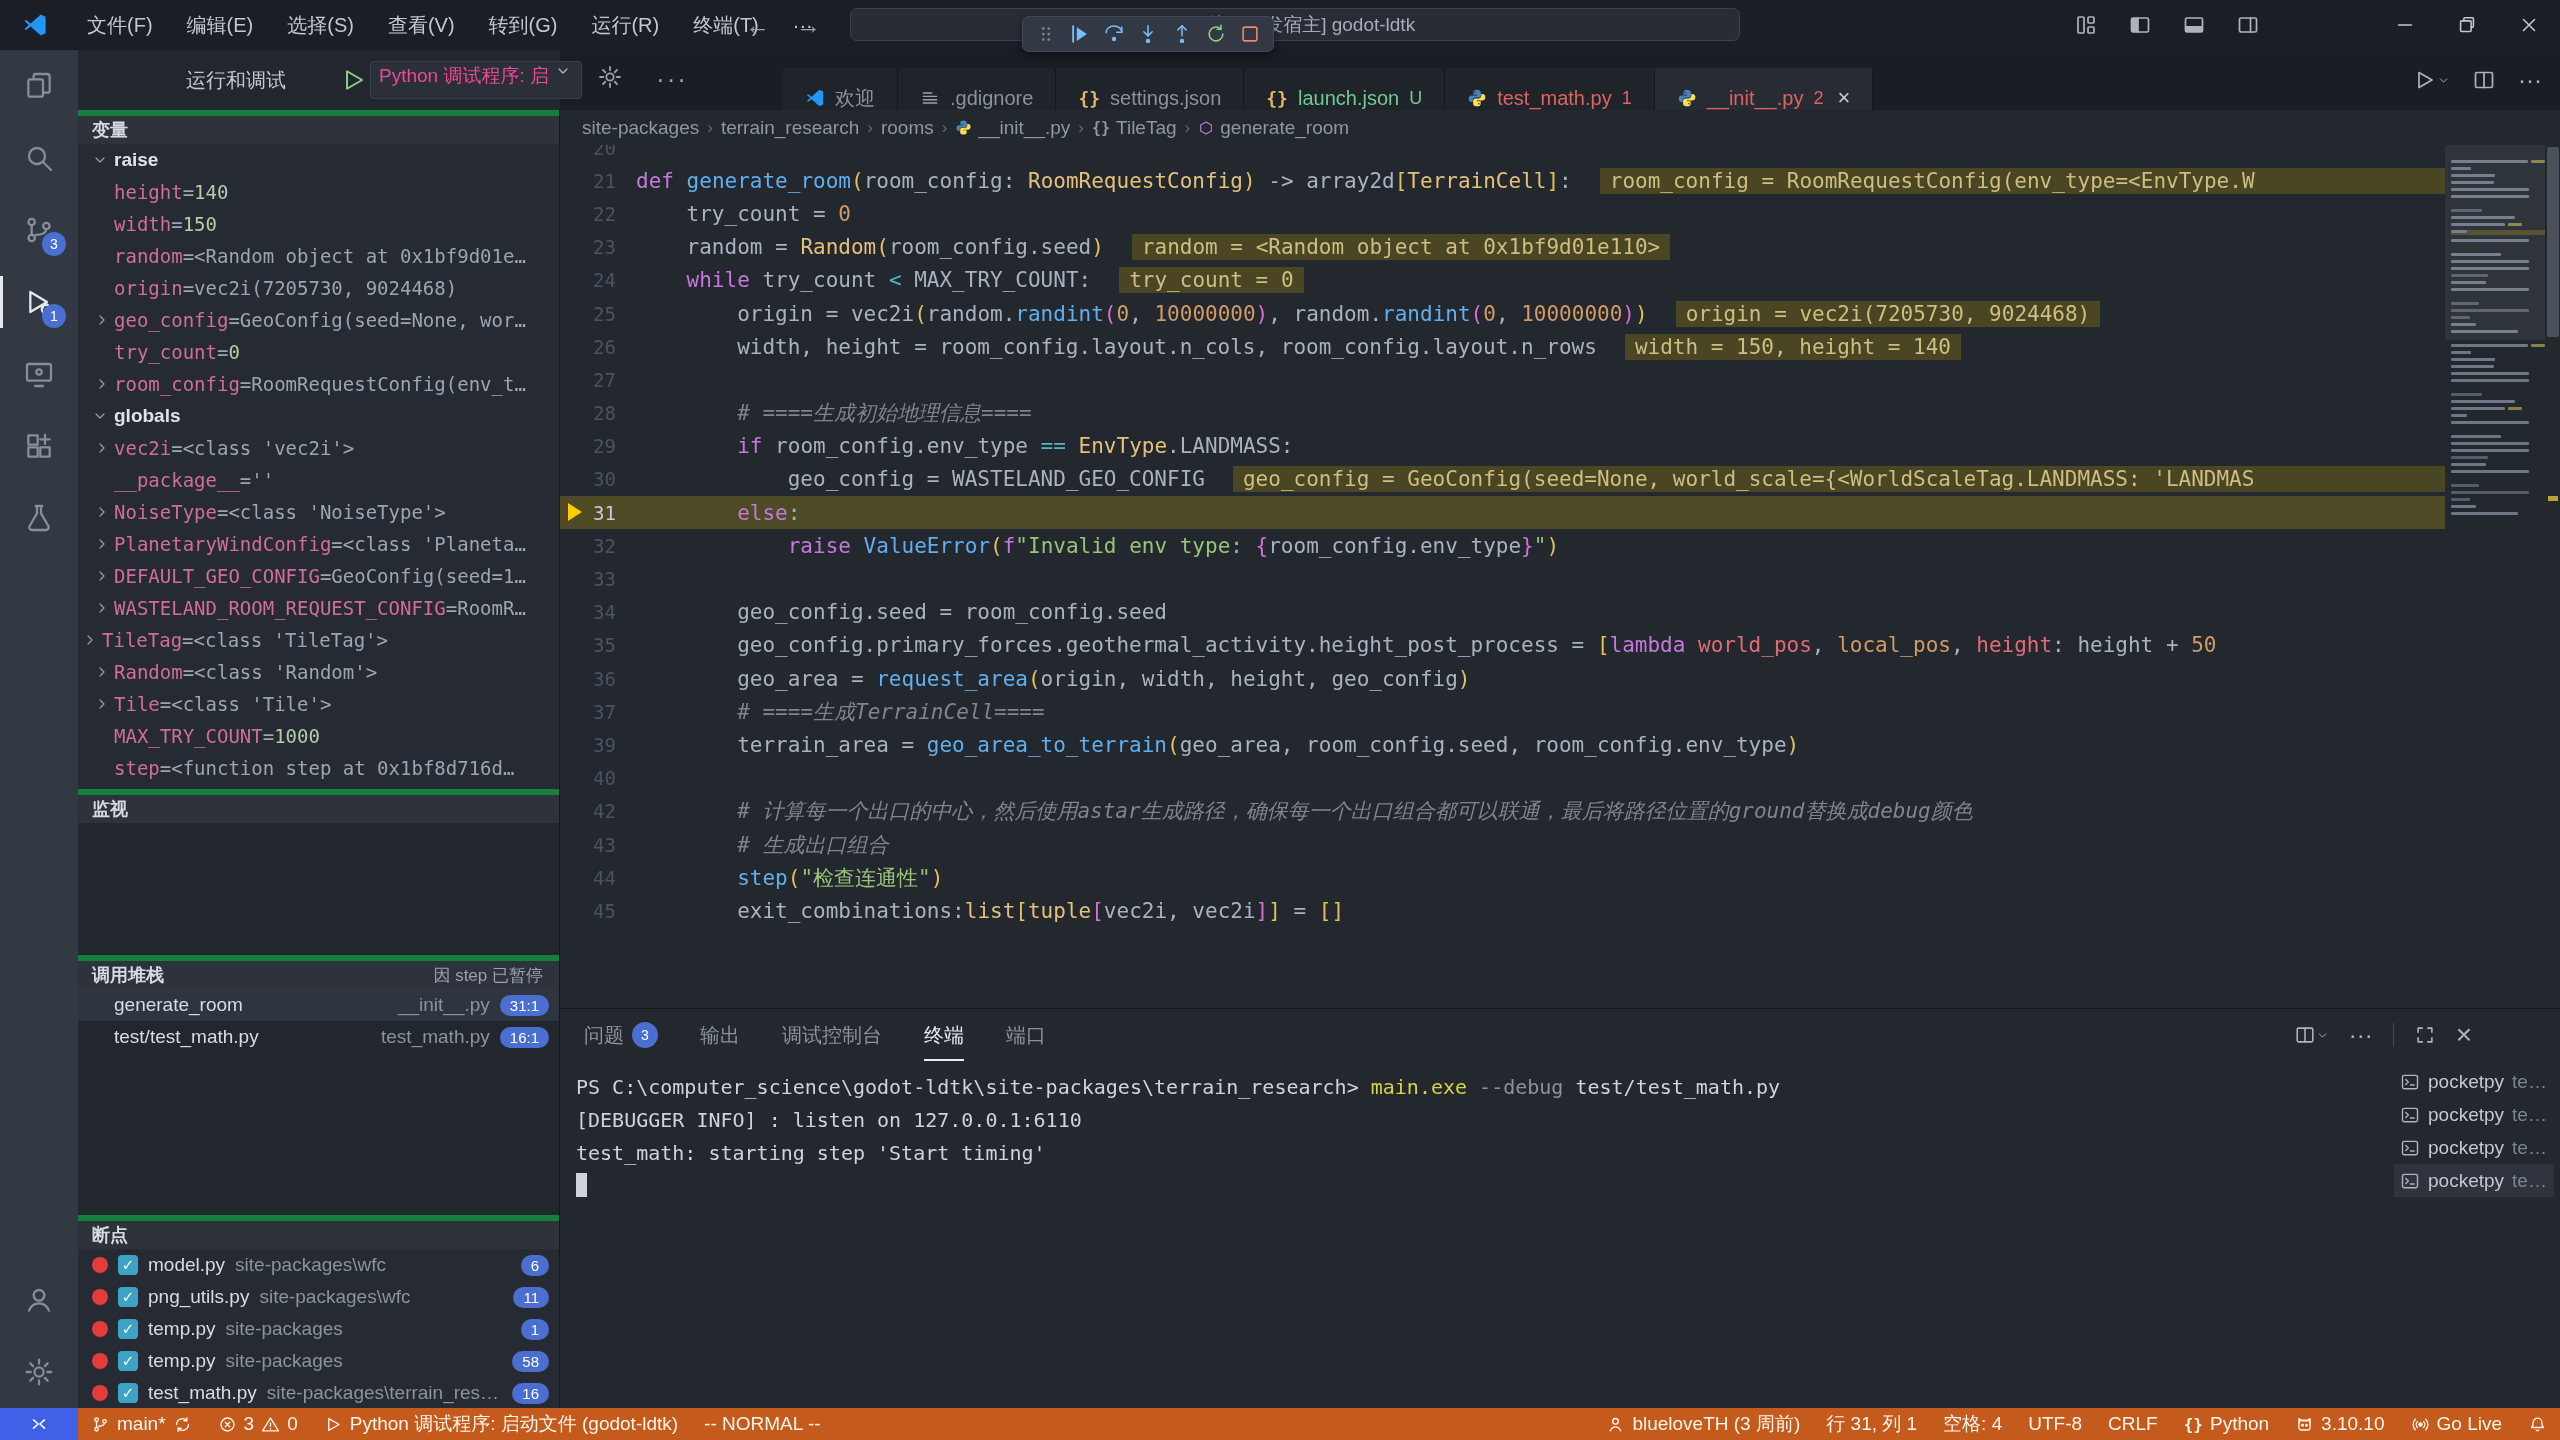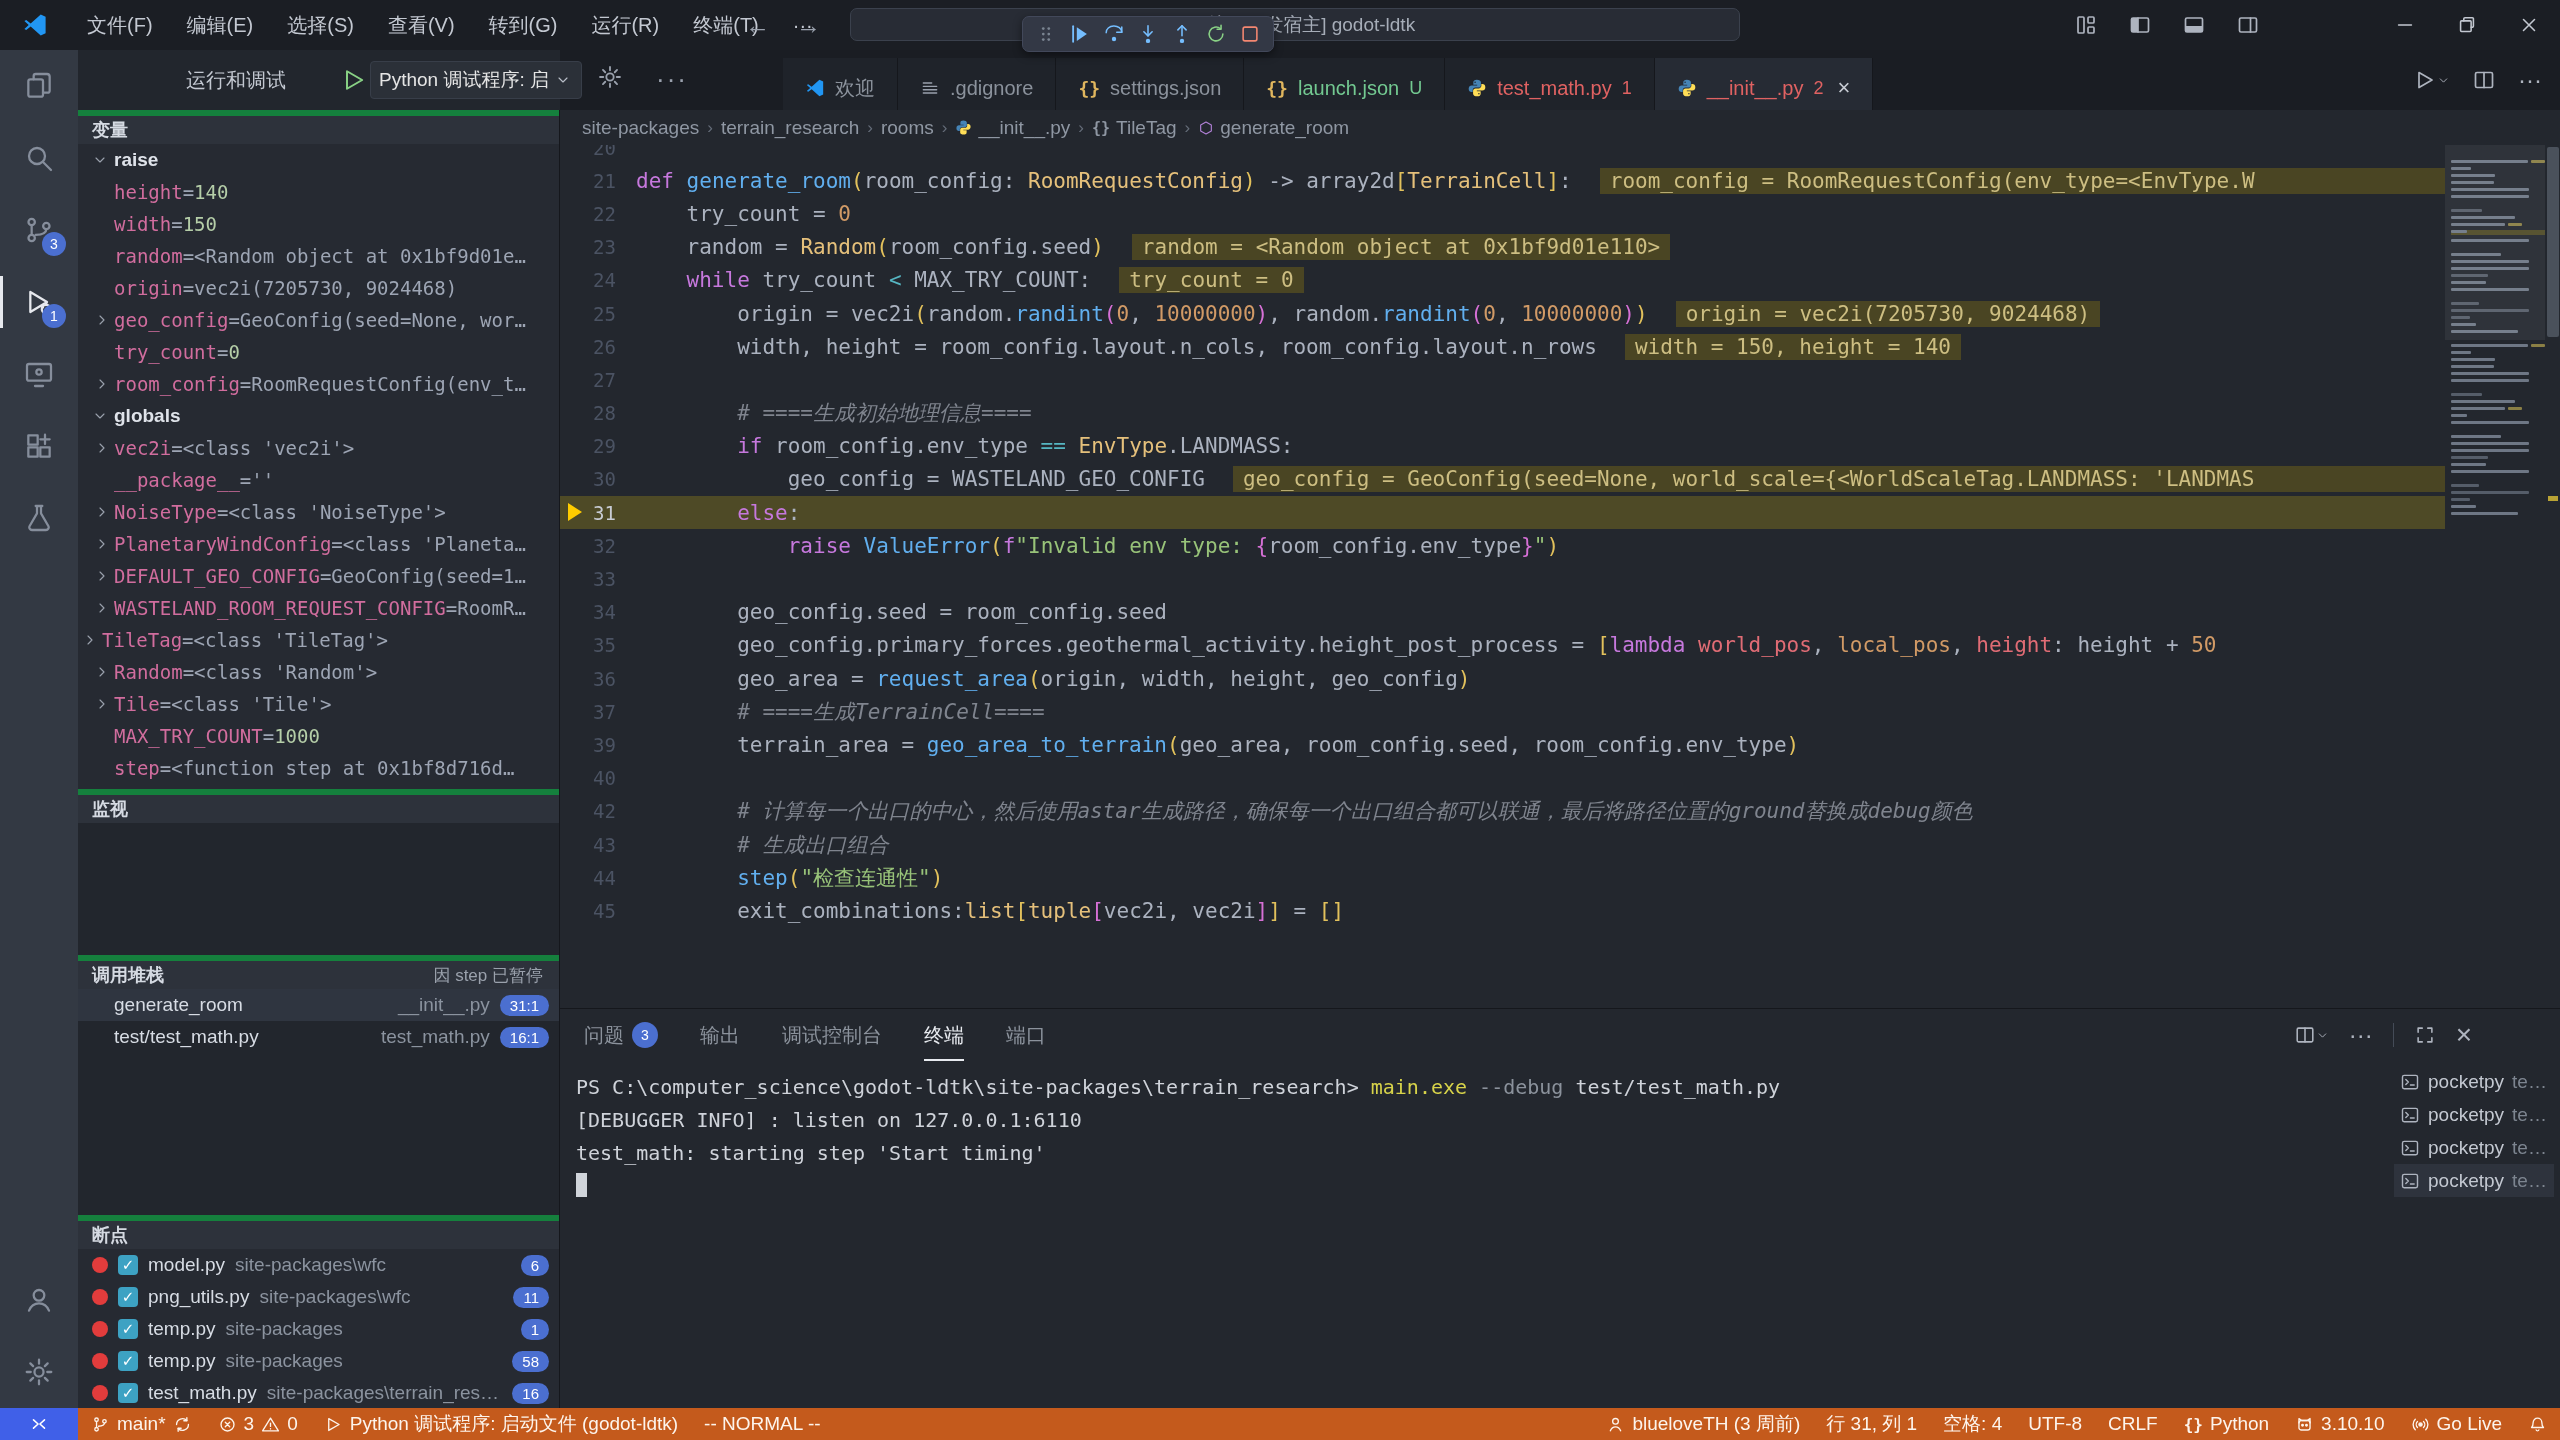--- a/index.html
+++ b/index.html
@@ -33,23 +33,23 @@
   .act-badge { position:absolute; right:12px; bottom:10px; min-width:24px; height:24px; border-radius:12px;
      background:var(--badge-blue); color:#fff; font-size:14px; display:flex; align-items:center; justify-content:center; padding:0 4px; }
   #act-bottom { margin-top:auto; }
 
   
   #row2 { left:78px; top:50px; width:2482px; height:60px; background:#1a1d23; }
   #sidebar-toolbar-bg { left:0; top:0; width:482px; height:60px; background:#22262d; }
   #view-label { left:108px; top:0; height:60px; line-height:60px; color:#c3c8d1; font-size:20px; }
   #debug-start { left:262px; top:16px; }
   #config-picker { left:292px; top:11px; width:212px; height:38px; background:#2b3038; border:1px solid #383e49; border-radius:4px;
-     color:#e5e5e5; font-size:19px; display:flex; align-items:center; padding:8px 8px; overflow:hidden; white-space:nowrap; gap:6px; }
+     color:#ec4899; font-size:19px; display:flex; align-items:flex-start; padding:1px 8px; overflow:hidden; white-space:nowrap; gap:6px; }
   #gear-btn { left:519px; top:14px; } #more-btn1 { left:578px; top:14px; width:40px; color:#9aa1ad; font-size:26px; letter-spacing:2px; }
-  #tabsbar { left:705px; top:8px; height:60px; display:flex; }
+  #tabsbar { left:705px; top:18px; height:60px; display:flex; }
   .tab { height:60px; display:flex; align-items:center; gap:10px; padding:0 22px; background:#1f232a;
      border-right:1px solid #15171c; font-size:20px; color:#8b929c; }
   .tab.active { background:#262b34; }
   .tab .t-badge { font-size:18px; }
   .tab .t-close { font-size:22px; color:#c8ccd4; margin-left:4px; }
   .ic-braces { color:#e0b65e; font-weight:bold; font-size:18px; font-family:"DejaVu Sans Mono",monospace; }
   #editor-actions { right:8px; top:0; height:60px; display:flex; align-items:center; gap:22px; padding-right:10px; color:#aeb4bf; }
 
   
   #sidebar { left:78px; top:110px; width:482px; height:1298px; background:#22262d; border-right:1px solid #15171c; font-size:20px; }

